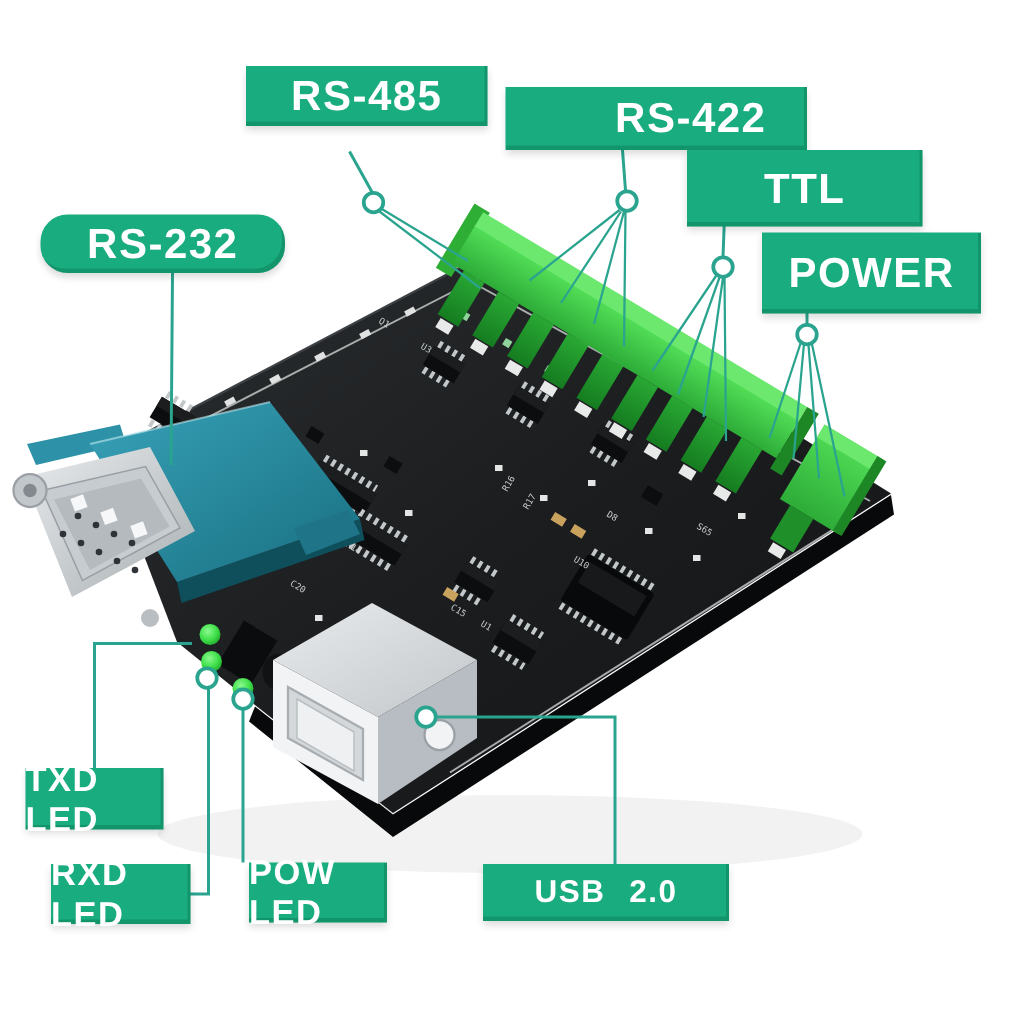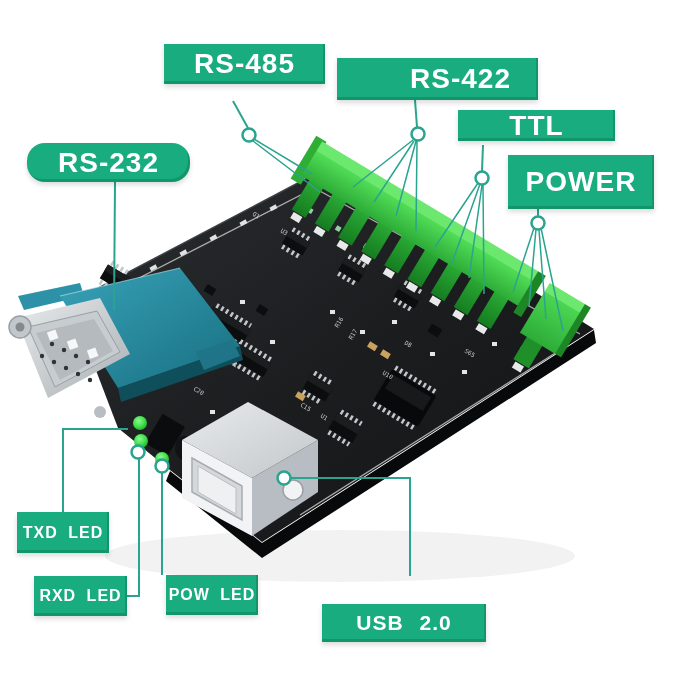--- a/index.html
+++ b/index.html
@@ -11,30 +11,30 @@
   html,body{margin:0;padding:0;}
   body{width:680px;height:680px;background:#ffffff;overflow:hidden;
        font-family:"Liberation Sans",sans-serif;}
   .stage{position:relative;width:680px;height:680px;background:#ffffff;}
   svg.scene{position:absolute;left:0;top:0;}
   .lbl{position:absolute;display:flex;align-items:center;justify-content:center;
        background:var(--label_green);color:var(--text_white);font-weight:bold;
        letter-spacing:1px;
        box-shadow:inset -2px -3px 0 rgba(0,70,45,.22), 0 3px 5px rgba(0,0,0,.14);}
   .lbl-top{font-size:28px;}
-  .lbl-bot{font-size:16px;word-spacing:5px;}
+  .lbl-bot{font-size:23px;word-spacing:5px;}
   .lbl-rs485{left:152px;top:44px;width:161px;height:40px;margin-left:12px;}
   .lbl-rs422{left:337px;top:58px;width:155px;height:42px;padding-left:46px;}
-  .lbl-ttl  {left:458px;top:110px;width:157px;height:31px;}
+  .lbl-ttl  {left:458px;top:100px;width:157px;height:51px;}
   .lbl-power{left:508px;top:155px;width:146px;height:54px;}
   .lbl-rs232{left:27px;top:143px;width:163px;height:39px;border-radius:18px;}
   .lbl-txd{left:17px;top:512px;width:92px;height:41px;}
   .lbl-rxd{left:14px;top:576px;width:93px;height:40px;margin-left:20px;}
   .lbl-pow{left:166px;top:575px;width:92px;height:40px;}
-  .lbl-usb{left:322px;top:576px;width:164px;height:38px;font-size:21px;word-spacing:9px;margin-top:28px;}
+  .lbl-usb{left:322px;top:576px;width:164px;height:38px;font-size:21px;word-spacing:9px;}
 </style>
 </head>
 <body>
 
 <div class="stage">
 
   <svg class="scene" width="680" height="680" viewBox="0 0 680 680">
     <defs>
       <linearGradient id="gPcb" x1="0" y1="0" x2="1" y2="1">
         <stop offset="0" stop-color="#2B2E30"></stop>

